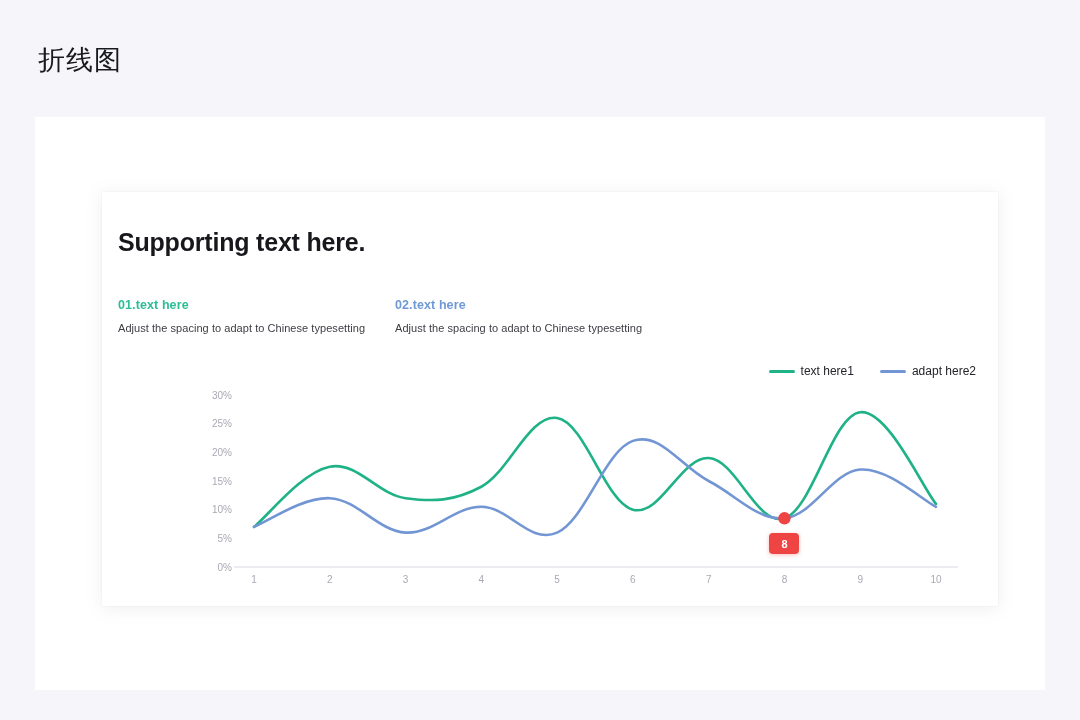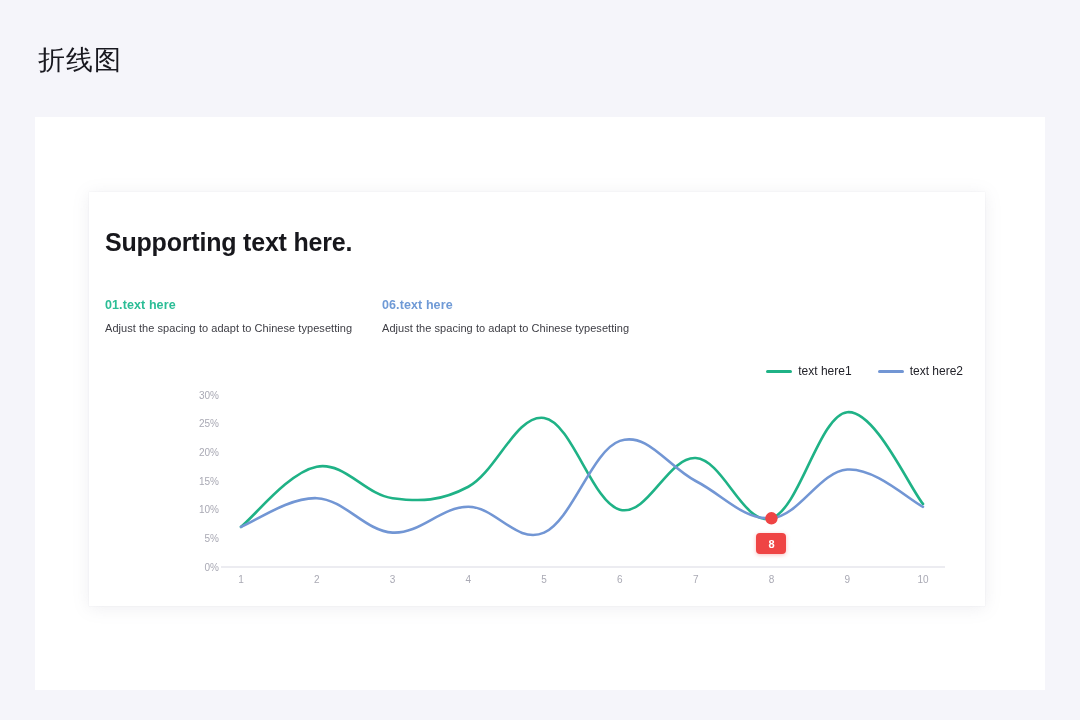--- a/index.html
+++ b/index.html
@@ -14,21 +14,21 @@
     position:absolute;left:38px;top:42px;
     font-size:27px;font-weight:400;color:#18181f;
     letter-spacing:1px;
   }
   #outer-card{
     position:absolute;left:35px;top:117px;
     width:1010px;height:573px;
     background:#ffffff;
   }
   #chart-panel{
-    position:absolute;left:54px;top:75px;
+    position:absolute;left:67px;top:75px;
     width:896px;height:414px;
     background:#ffffff;
     box-shadow:0 2px 16px rgba(120,120,150,0.13), 0 0 1px rgba(120,120,150,0.18);
   }
   #panel-heading{
     position:absolute;left:16px;top:36px;
     font-size:25px;font-weight:700;color:#17171c;
     letter-spacing:-0.2px;
   }
   .feature{position:absolute;top:106px;}
@@ -75,32 +75,32 @@
   <div id="chart-panel">
 
     <div id="panel-heading">Supporting text here.</div>
 
     <div class="feature f0">
       <div class="feature-title" style="color: rgb(43, 189, 150);">01.text here</div>
       <div class="feature-desc">Adjust the spacing to adapt to Chinese typesetting</div>
     </div>
 
     <div class="feature f1">
-      <div class="feature-title" style="color: rgb(111, 154, 214);">06.text here</div>
+      <div class="feature-title" style="color: rgb(111, 154, 214);">02.text here</div>
       <div class="feature-desc">Adjust the spacing to adapt to Chinese typesetting</div>
     </div>
 
     <div id="legend">
       <div class="legend-item">
         <span class="legend-swatch" style="background: rgb(31, 178, 134);"></span>
         <span class="legend-label">text here1</span>
       </div>
       <div class="legend-item">
         <span class="legend-swatch" style="background: rgb(114, 150, 212);"></span>
-        <span class="legend-label">text here2</span>
+        <span class="legend-label">adapt here2</span>
       </div>
     </div>
 
     <div id="plot-wrap">
       <svg id="plot-svg" width="896" height="200">
         <g>
             <text x="130" y="182.5" text-anchor="end" class="ylab">0%</text>
             <text x="130" y="153.83333333333334" text-anchor="end" class="ylab">5%</text>
             <text x="130" y="125.16666666666667" text-anchor="end" class="ylab">10%</text>
             <text x="130" y="96.5" text-anchor="end" class="ylab">15%</text>

